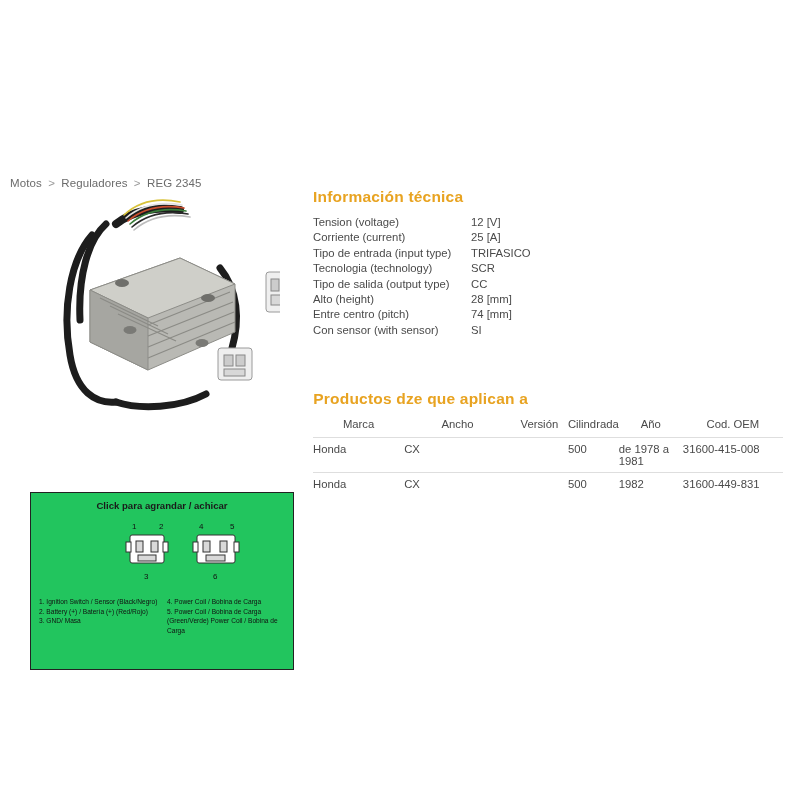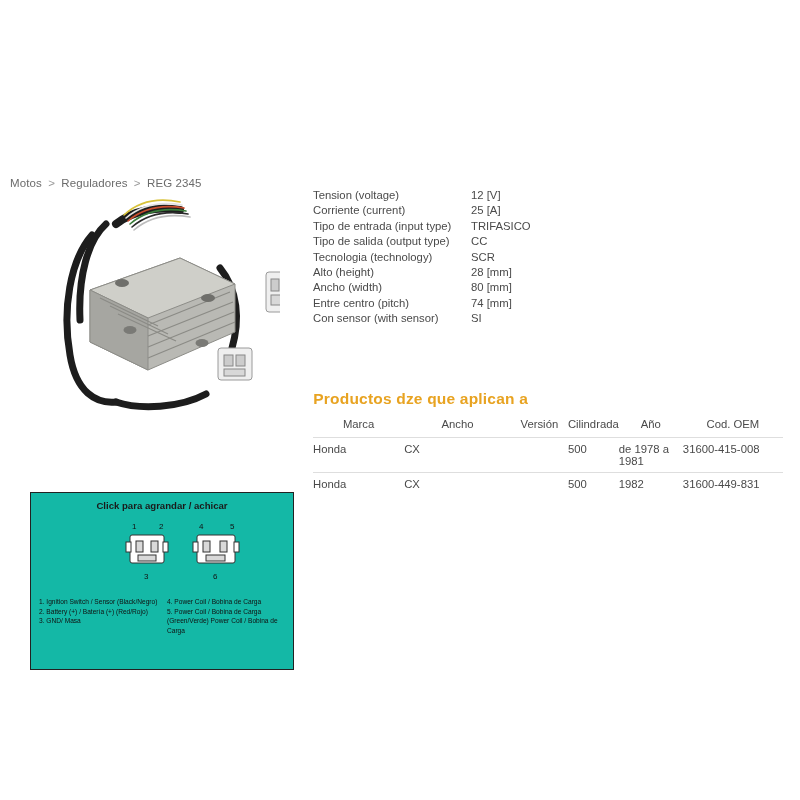--- a/index.html
+++ b/index.html
@@ -101,21 +101,21 @@
   .col-oem     { width: 110px; }
 
   
   .diagram {
     position: absolute;
     left: 30px;
     top: 492px;
     width: 264px;
     height: 178px;
     border: 1px solid #222;
-    background: #14b8a6;
+    background: #22c55e;
     box-sizing: border-box;
   }
   .diagram-title {
     text-align: center;
     font-size: 9.6px;
     font-weight: bold;
     color: #1a1a1a;
     margin-top: 7px;
   }
   .diagram-svg { position: absolute; left: 0; top: 18px; }
@@ -193,48 +193,45 @@
     <g>
       <rect x="188" y="168" width="34" height="32" rx="3" fill="#efefef" stroke="#9a9a9a"></rect>
       <rect x="194" y="175" width="9" height="11" fill="#cccccc" stroke="#888"></rect>
       <rect x="206" y="175" width="9" height="11" fill="#cccccc" stroke="#888"></rect>
       <rect x="194" y="189" width="21" height="7" fill="#d8d8d8" stroke="#888"></rect>
     </g>
   </svg>
 </div>
 
 <div class="tech">
+  <div class="section-title">Información técnica</div>
 
   <div class="spec-row">
     <div class="spec-label">Tension (voltage)</div>
     <div class="spec-value">12 [V]</div>
   </div>
   <div class="spec-row">
     <div class="spec-label">Corriente (current)</div>
     <div class="spec-value">25 [A]</div>
   </div>
   <div class="spec-row">
     <div class="spec-label">Tipo de entrada (input type)</div>
     <div class="spec-value">TRIFASICO</div>
   </div>
   <div class="spec-row">
+    <div class="spec-label">Tecnologia (technology)</div>
+    <div class="spec-value">SCR</div>
+  </div>
+  <div class="spec-row">
     <div class="spec-label">Tipo de salida (output type)</div>
     <div class="spec-value">CC</div>
   </div>
   <div class="spec-row">
-    <div class="spec-label">Tecnologia (technology)</div>
-    <div class="spec-value">SCR</div>
-  </div>
-  <div class="spec-row">
     <div class="spec-label">Alto (height)</div>
     <div class="spec-value">28 [mm]</div>
-  </div>
-  <div class="spec-row">
-    <div class="spec-label">Ancho (width)</div>
-    <div class="spec-value">80 [mm]</div>
   </div>
   <div class="spec-row">
     <div class="spec-label">Entre centro (pitch)</div>
     <div class="spec-value">74 [mm]</div>
   </div>
   <div class="spec-row">
     <div class="spec-label">Con sensor (with sensor)</div>
     <div class="spec-value">SI</div>
   </div>
 </div>

